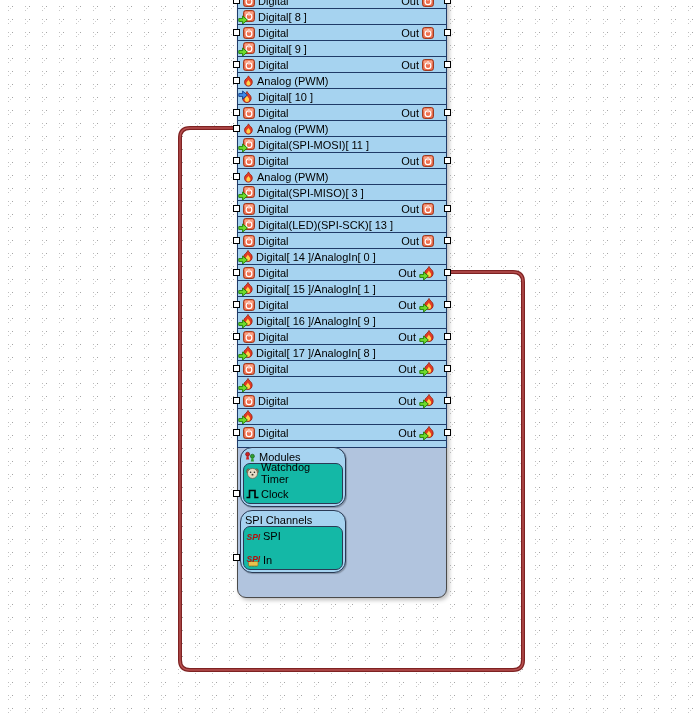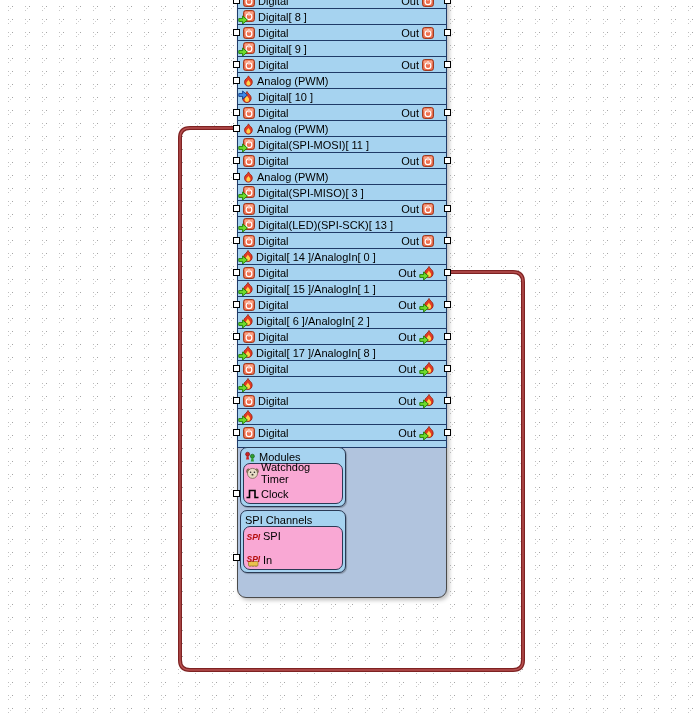--- a/index.html
+++ b/index.html
@@ -36,26 +36,26 @@
     position:absolute;width:7px;height:7px;background:#fff;border:1px solid #000;
     box-sizing:border-box;z-index:6;
   }
   .pin.pl{left:-5px;top:4px;}
   .pin.pr{right:-5px;top:4px;}
   .ic{display:inline-block;position:relative;flex:0 0 auto;line-height:0;}
   .cmp{width:17px;height:13px;}
   .cmp>svg{position:absolute;}
   .group{
     position:absolute;z-index:4;background:#a6d3f0;border:1px solid #2a3a55;
-    border-radius:7px;box-shadow:1px 1px 1px rgba(0,0,0,0.25);box-sizing:border-box;
+    border-radius:12px;box-shadow:1px 1px 1px rgba(0,0,0,0.25);box-sizing:border-box;
   }
   .ghead{height:15px;display:flex;align-items:center;gap:3px;padding:1px 2px 0 3px;}
   .subgroup{
     position:absolute;left:2px;right:2px;top:15px;bottom:2px;box-sizing:border-box;
-    background:#f9a8d4;border:1px solid #2a3a55;border-radius:7px;
+    background:#14b8a6;border:1px solid #2a3a55;border-radius:7px;
     display:flex;flex-direction:column;justify-content:space-between;padding:1px 2px;
   }
   .grow{height:16px;display:flex;align-items:center;gap:2px;}
   .freepin{position:absolute;z-index:6;}
 </style>
 </head>
 <body>
 
 <svg id="wire-svg" width="697" height="720">
   <path d="M 234 128 H 190 Q 180 128 180 138 V 660 Q 180 670 190 670 H 513 Q 523 670 523 660 V 282 Q 523 272 513 272 H 449" fill="none" stroke="#7e2222" stroke-width="4" stroke-linejoin="round"></path>
@@ -312,21 +312,21 @@
         <span>Digital</span>
         <span class="rspacer"></span>
         <span>Out</span>
         <span class="ic"><span class="ic cmp" style="width:15px"><svg style="left:4px;top:0"> width="11" height="12" viewBox="0 0 12 12"&gt;<path d="M6 0.4 C6.6 2.8 10.2 3.6 10.2 7 C10.2 9.9 8.3 11.6 5.9 11.6 C3.4 11.6 1.6 9.9 1.6 7 C1.6 3.8 5.3 2.9 6 0.4Z" fill="#e23b25" stroke="#8c1500" stroke-width="0.7"></path><path d="M5.9 4.6 C6.3 6.4 8.1 6.6 8.1 8.5 C8.1 10.2 7.1 11 5.9 11 C4.6 11 3.7 10.1 3.7 8.6 C3.7 6.8 5.5 6.3 5.9 4.6Z" fill="#ffd24a"></path></svg><svg style="left:0;top:5px"> width="9" height="9" viewBox="0 0 10 10"&gt;<polygon points="0.8,3.6 4.6,3.6 4.6,1 9.4,5 4.6,9 4.6,6.4 0.8,6.4" fill="#6fdc2e" stroke="#1c7a00" stroke-width="0.9" stroke-linejoin="round"></polygon></svg></span></span>
         <div class="pin pr"></div>
       </div>
     </div>
     <div class="block">
       <div class="bhead">
         <span class="ic"><span class="ic cmp" style="width:15px"><svg style="left:4px;top:0"> width="11" height="12" viewBox="0 0 12 12"&gt;<path d="M6 0.4 C6.6 2.8 10.2 3.6 10.2 7 C10.2 9.9 8.3 11.6 5.9 11.6 C3.4 11.6 1.6 9.9 1.6 7 C1.6 3.8 5.3 2.9 6 0.4Z" fill="#e23b25" stroke="#8c1500" stroke-width="0.7"></path><path d="M5.9 4.6 C6.3 6.4 8.1 6.6 8.1 8.5 C8.1 10.2 7.1 11 5.9 11 C4.6 11 3.7 10.1 3.7 8.6 C3.7 6.8 5.5 6.3 5.9 4.6Z" fill="#ffd24a"></path></svg><svg style="left:0;top:5px"> width="9" height="9" viewBox="0 0 10 10"&gt;<polygon points="0.8,3.6 4.6,3.6 4.6,1 9.4,5 4.6,9 4.6,6.4 0.8,6.4" fill="#6fdc2e" stroke="#1c7a00" stroke-width="0.9" stroke-linejoin="round"></polygon></svg></span></span>
-        <span>Digital[ 6 ]/AnalogIn[ 2 ]</span>
+        <span>Digital[ 16 ]/AnalogIn[ 9 ]</span>
       </div>
       <div class="prow">
         <div class="pin pl"></div>
         <span class="ic"><svg width="12" height="12" viewBox="0 0 12 12">
             <rect x="0.6" y="0.6" width="10.8" height="10.8" rx="2" fill="#ee7050" stroke="#9a3012" stroke-width="1"></rect>
             <rect x="1.6" y="1.5" width="8.8" height="3.6" rx="1.4" fill="#f8a88c" opacity="0.85"></rect>
             <circle cx="6" cy="6.7" r="2.9" fill="none" stroke="#fff" stroke-width="1.25"></circle>
             <line x1="6" y1="2" x2="6" y2="5.8" stroke="#ee7050" stroke-width="2.2"></line>
             <line x1="6" y1="2.1" x2="6" y2="5.6" stroke="#fff" stroke-width="1.25"></line>
           </svg></span>

